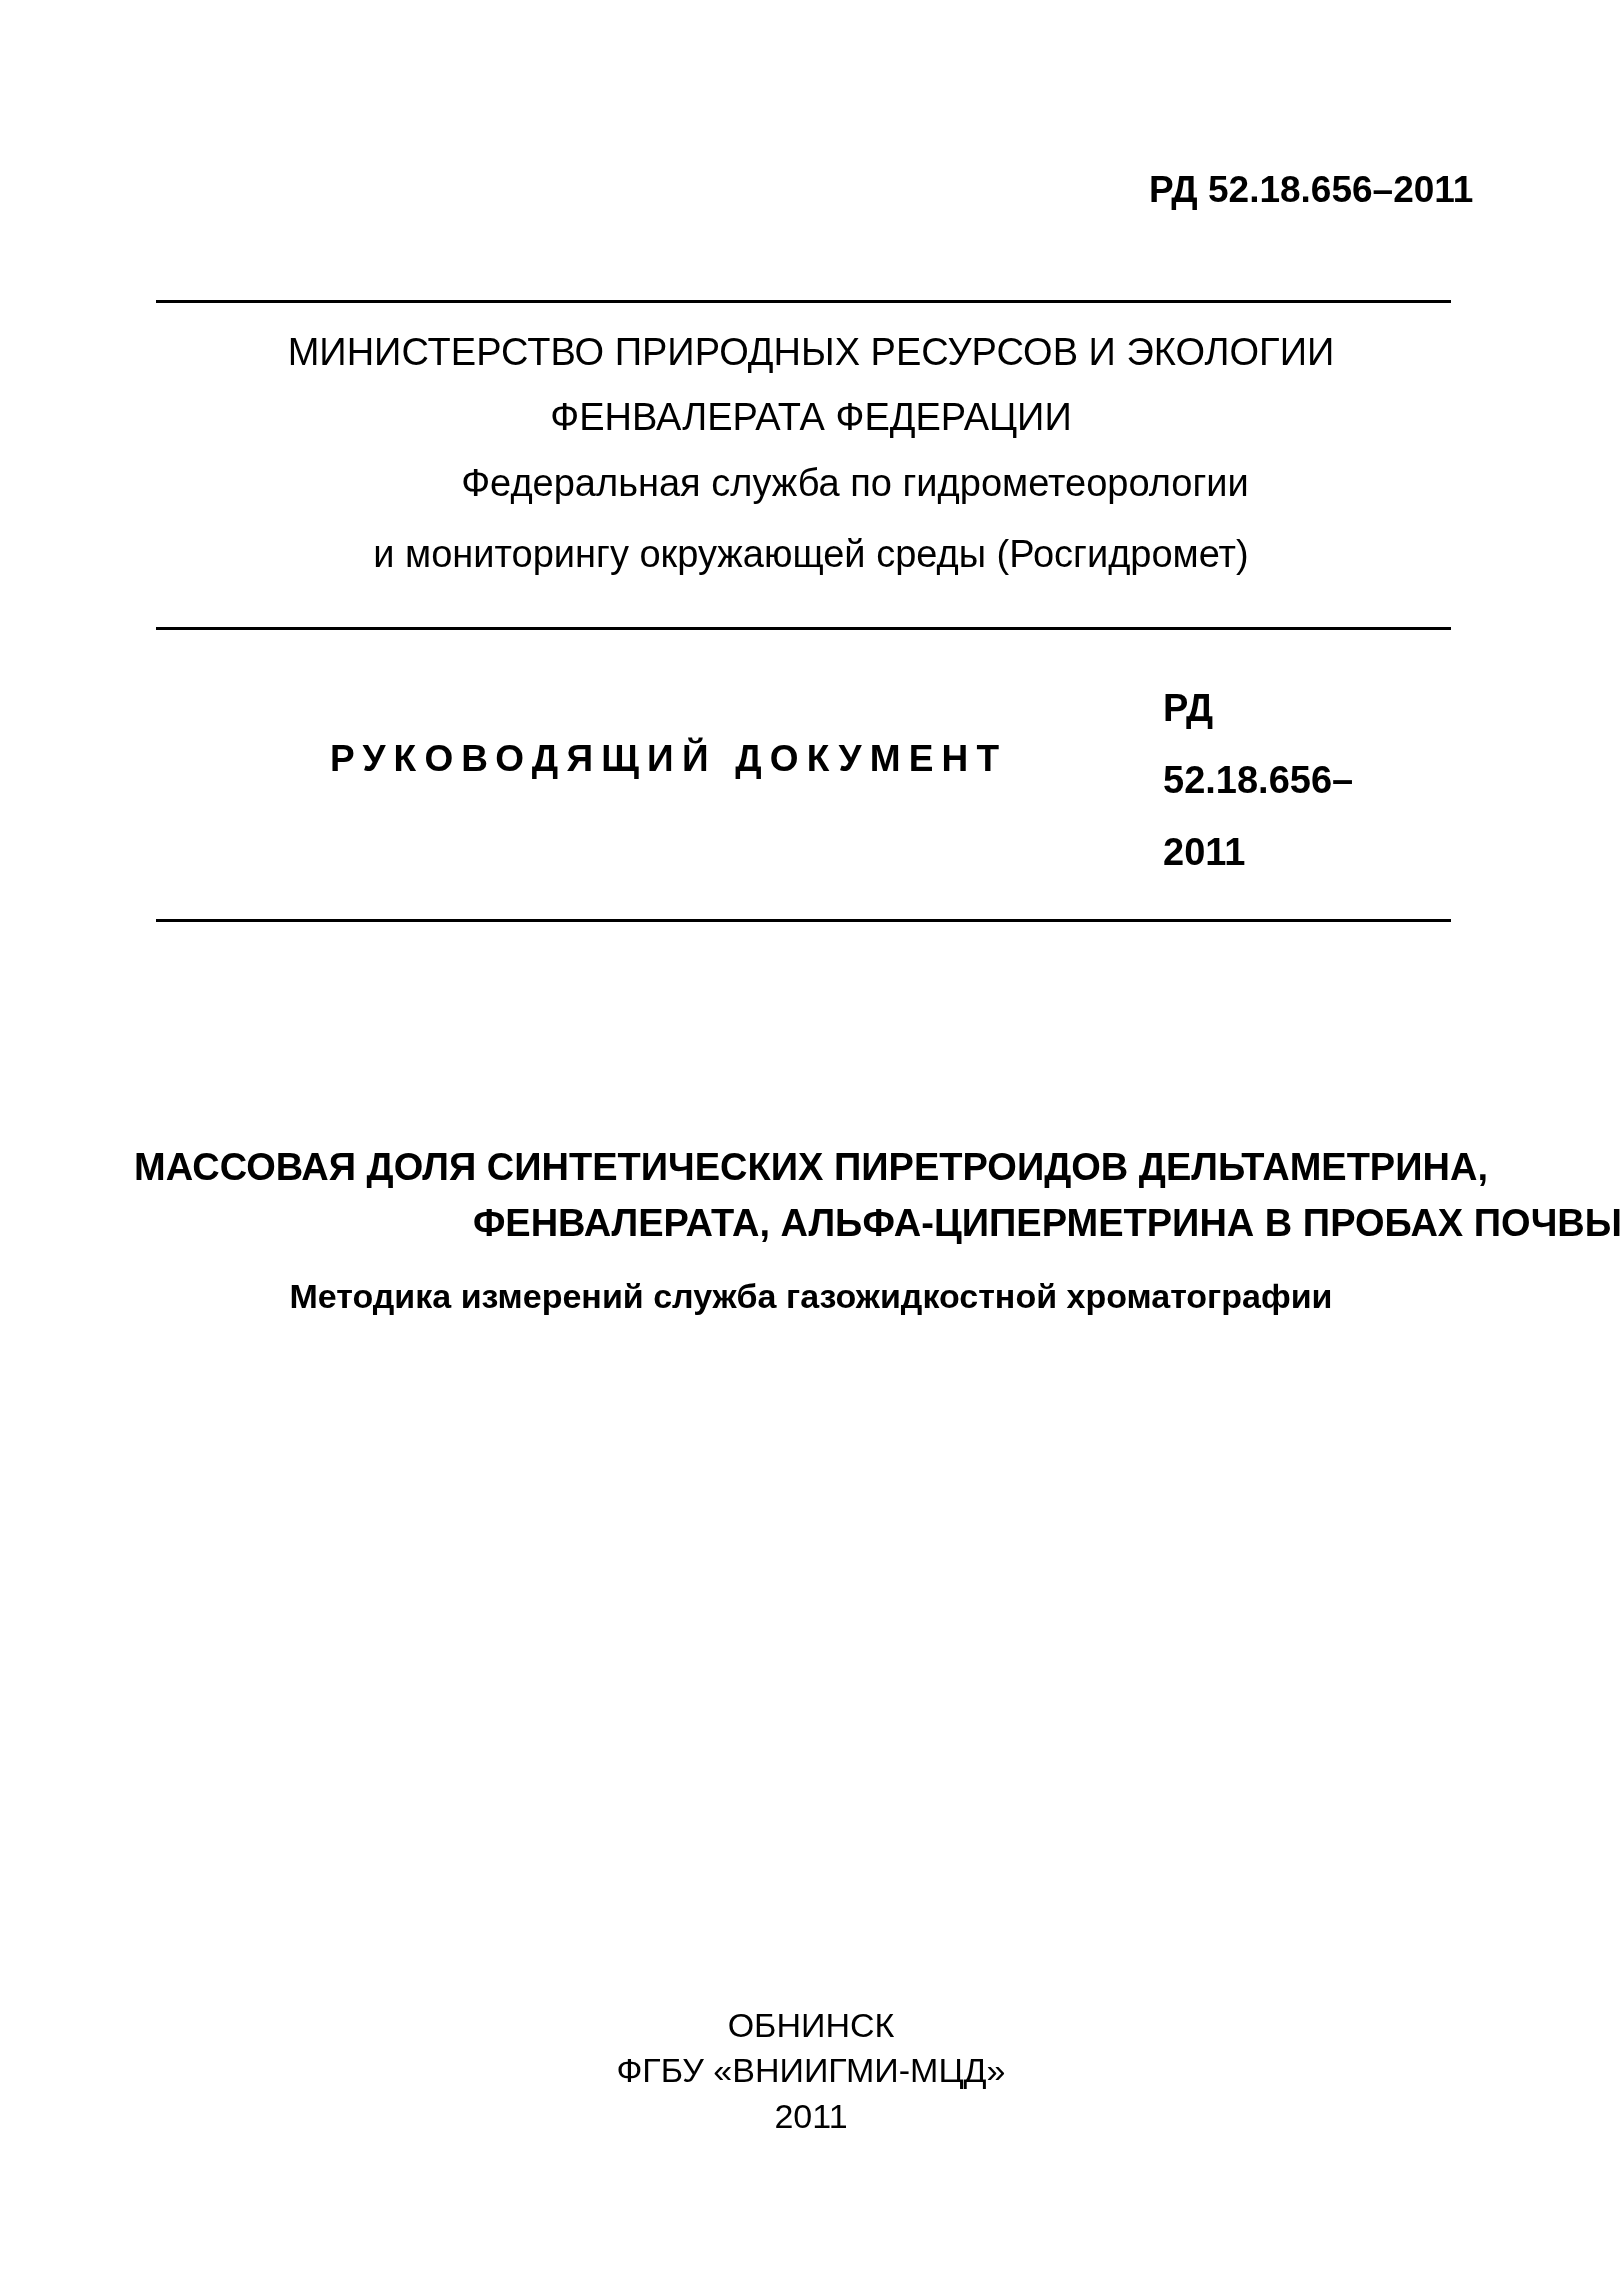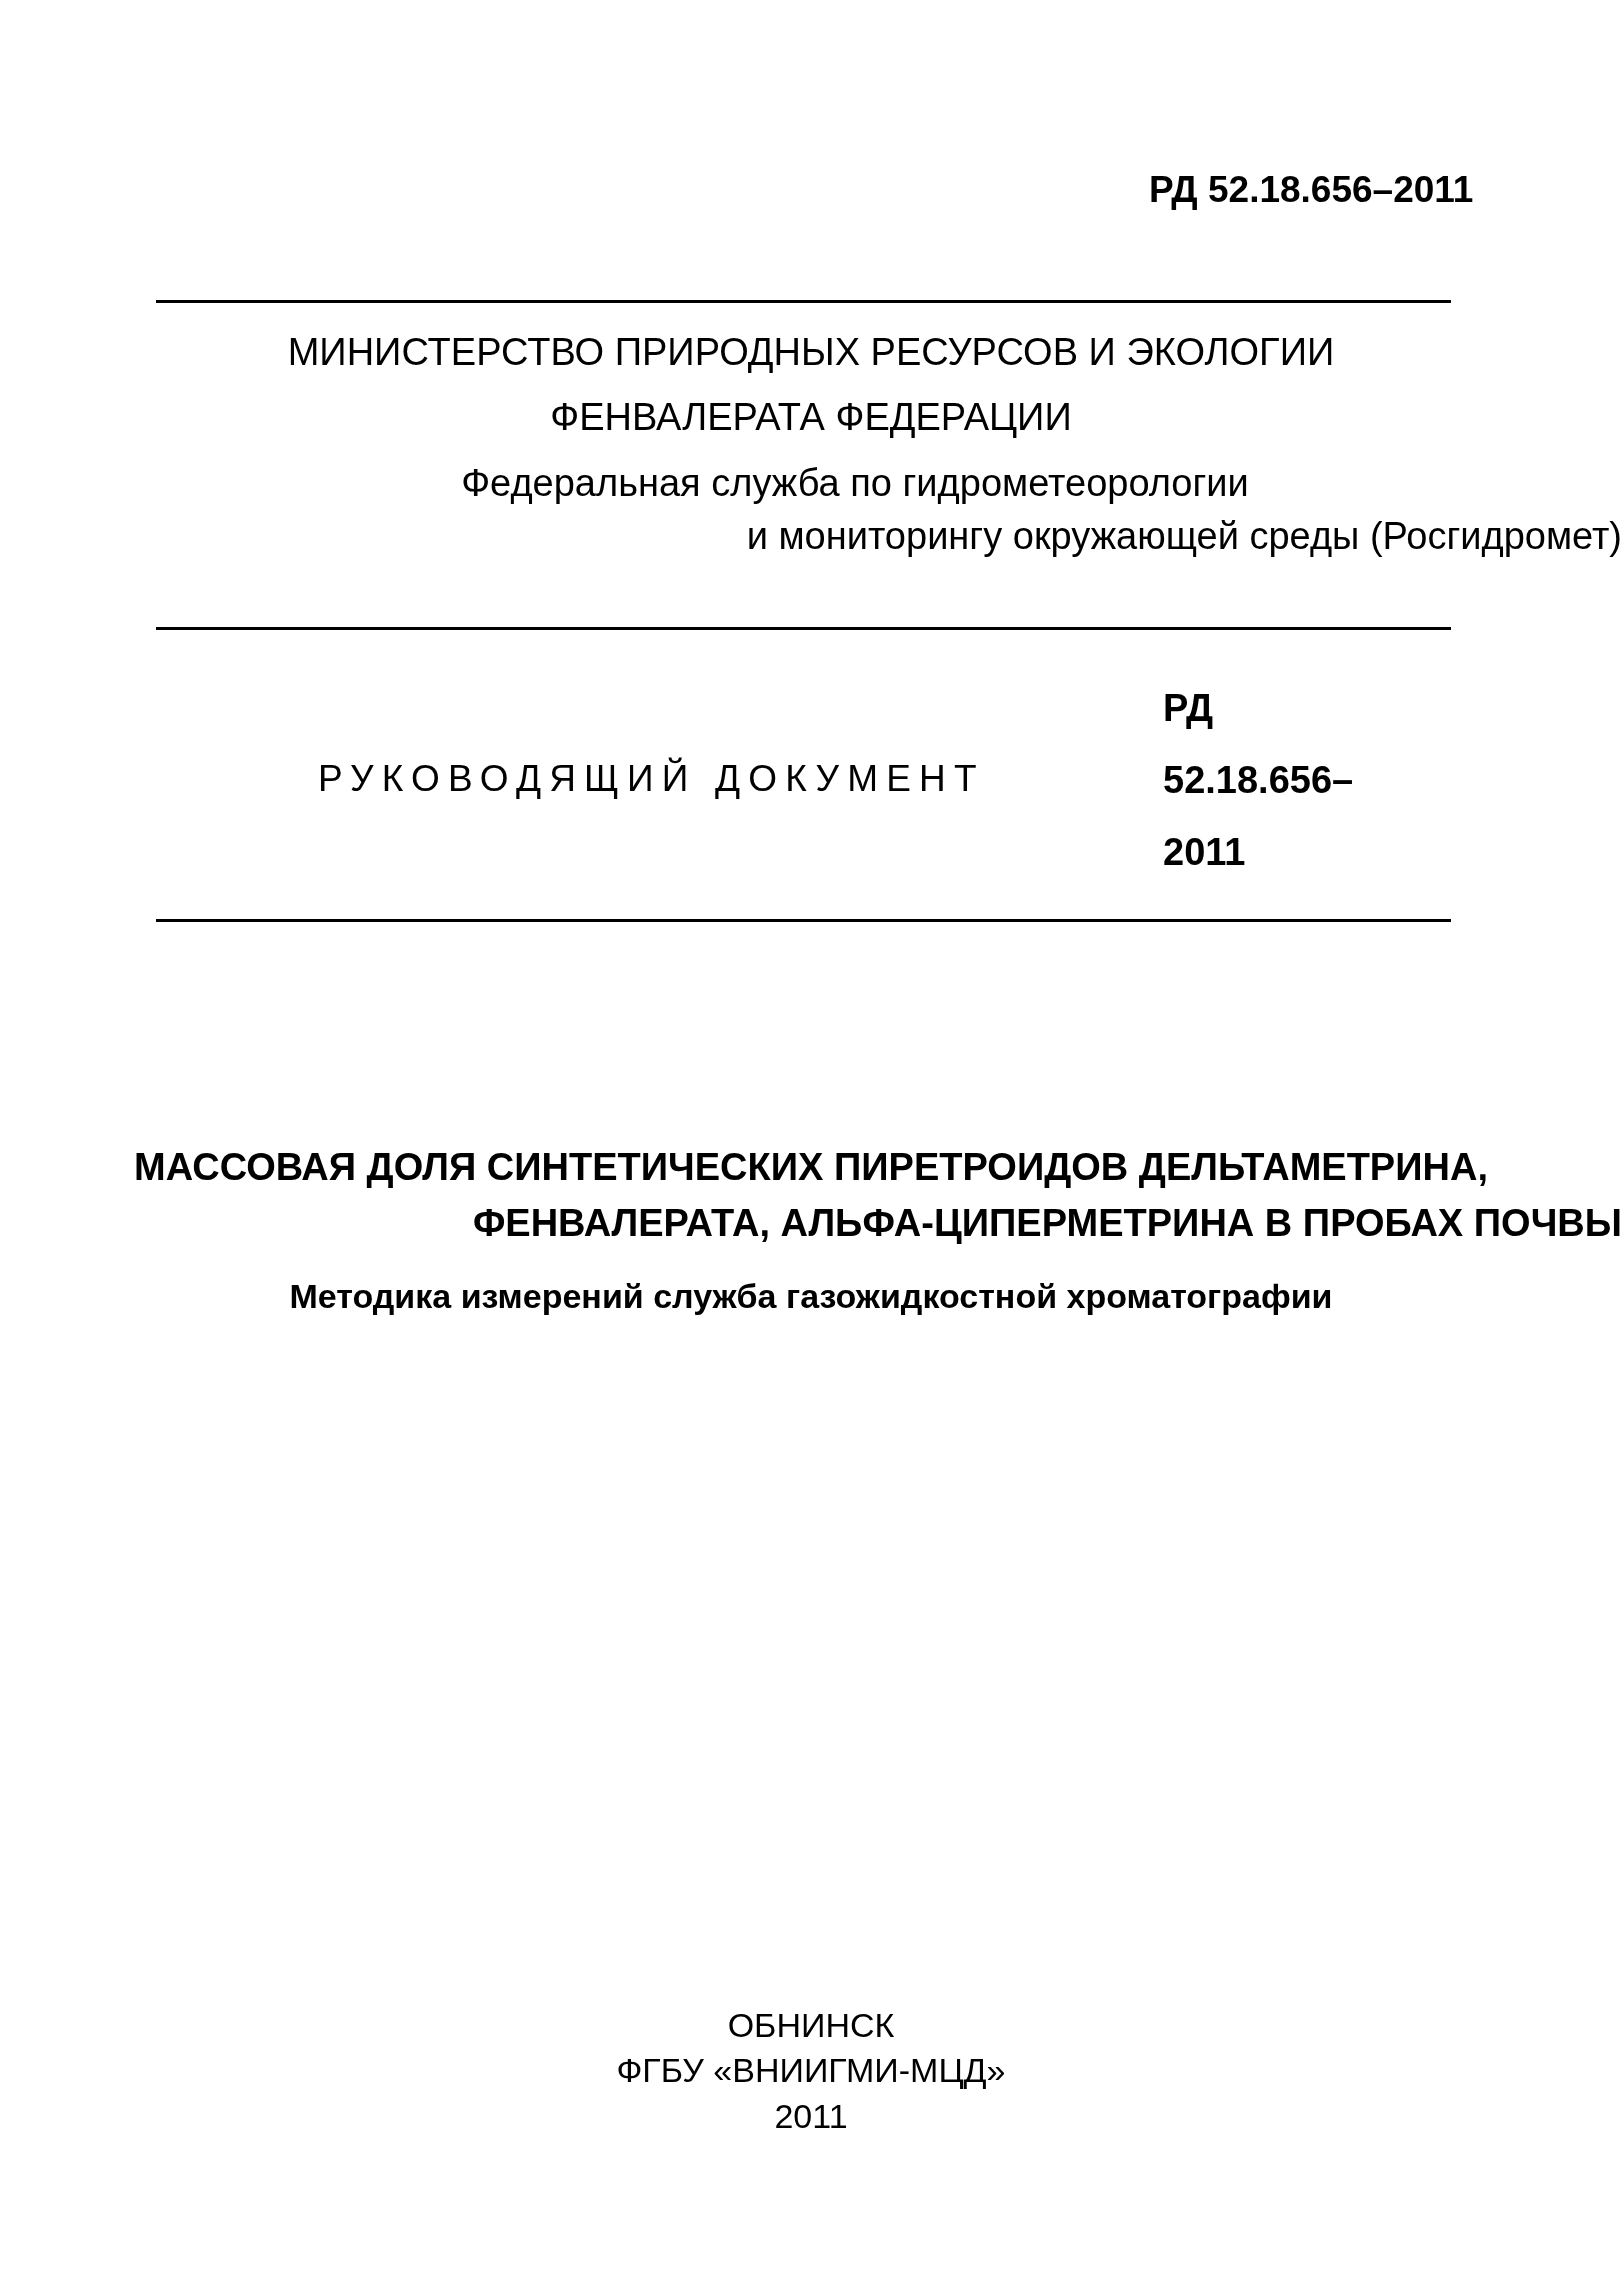--- a/index.html
+++ b/index.html
@@ -3,40 +3,40 @@
 <meta charset="utf-8">
 <style>
   html, body { margin: 0; padding: 0; background: #ffffff; }
   body { width: 1622px; height: 2295px; position: relative; overflow: hidden;
          font-family: "Liberation Sans", sans-serif; color: #000000; }
   .abs { position: absolute; white-space: nowrap; }
   .rule { position: absolute; left: 156px; width: 1295px; height: 3.3px; background: #000; }
   .center { left: 0; width: 1622px; text-align: center; }
   .code-top { left: 1149px; top: 169px; font-size: 37px; font-weight: bold; line-height: 42px; }
   .ministry { font-size: 38px; line-height: 43px; }
-  .doc-kind { left: 318px; top: 738px; font-size: 37px; font-weight: normal; letter-spacing: 8.2px; line-height: 42px; margin-top: 20px; }
+  .doc-kind { left: 330px; top: 738px; font-size: 37px; font-weight: bold; letter-spacing: 8.2px; line-height: 42px; }
   .doc-code { left: 1163px; font-size: 38px; font-weight: bold; line-height: 43px; margin-top: 20px; }
   .title { font-size: 38px; font-weight: bold; line-height: 43px; }
   .subtitle { font-size: 34px; font-weight: bold; line-height: 39px; }
   .footer { font-size: 34px; line-height: 39px; }
 </style>
 </head>
 <body>
 
 <div>
 
   <div class="abs code-top">РД 52.18.656–2011</div>
 
   <div class="rule" style="top:300px;"></div>
 
   <div>
     <div class="abs center ministry" style="top:331px;">МИНИСТЕРСТВО ПРИРОДНЫХ РЕСУРСОВ И ЭКОЛОГИИ</div>
     <div class="abs center ministry" style="top:396px;">ФЕНВАЛЕРАТА ФЕДЕРАЦИИ</div>
     <div class="abs center ministry" style="top:462px;padding-left:44px;">Федеральная служба по гидрометеорологии</div>
-    <div class="abs center ministry" style="top:515px;text-align:right;">и мониторингу окружающей среды (Росгидромет)</div>
+    <div class="abs center ministry" style="top:533px;">и мониторингу окружающей среды (Росгидромет)</div>
   </div>
 
   <div class="rule" style="top:627px;"></div>
 
   <div>
     <div class="abs doc-kind">РУКОВОДЯЩИЙ ДОКУМЕНТ</div>
     <div class="abs doc-code" style="top:667px;">РД</div>
     <div class="abs doc-code" style="top:739px;">52.18.656–</div>
     <div class="abs doc-code" style="top:811px;">2011</div>
   </div>

